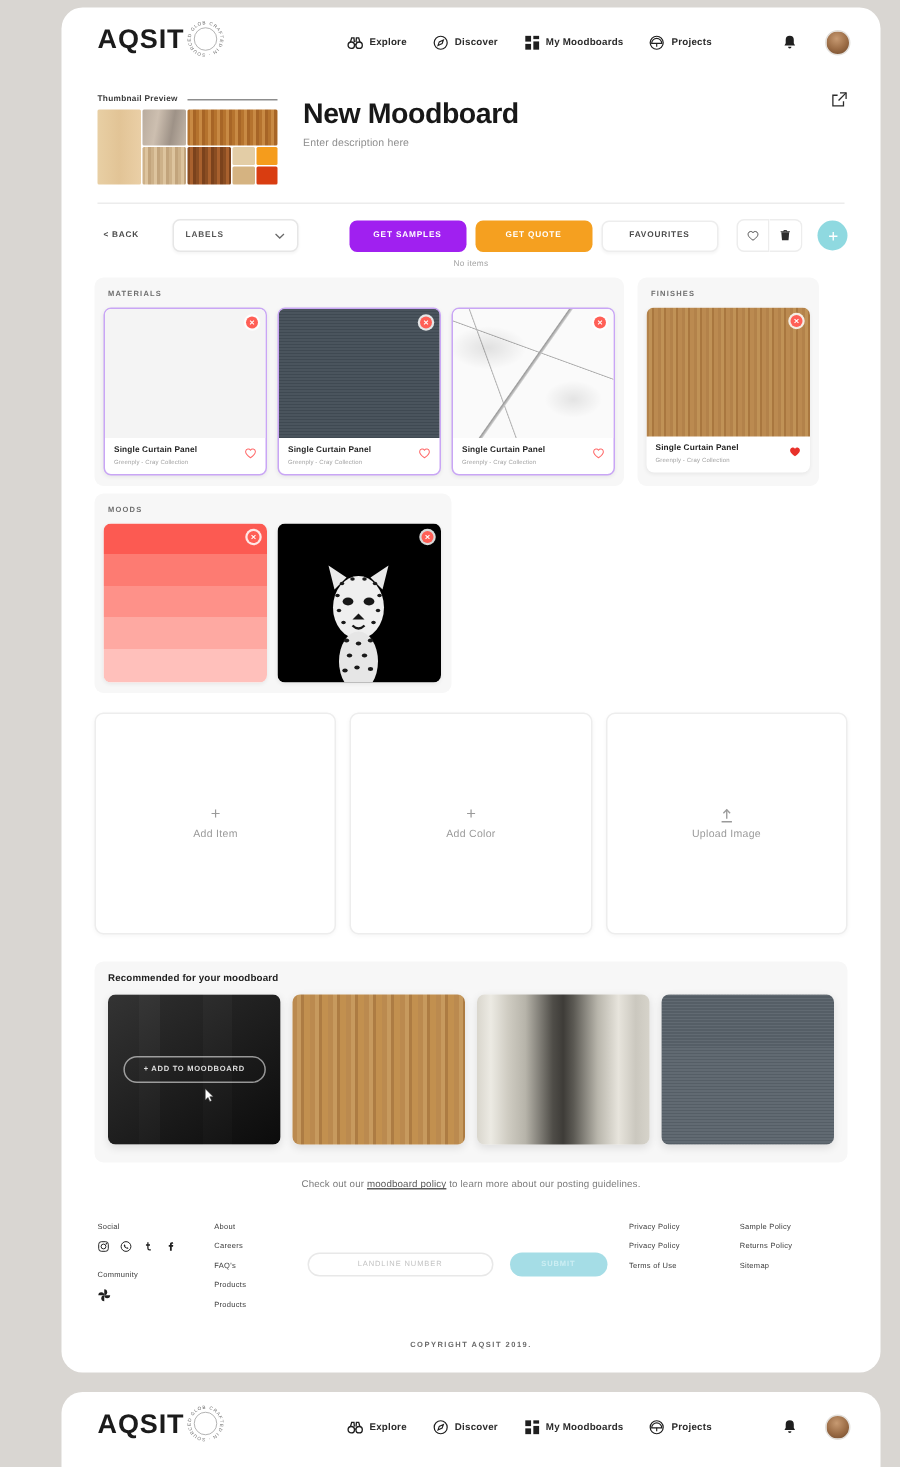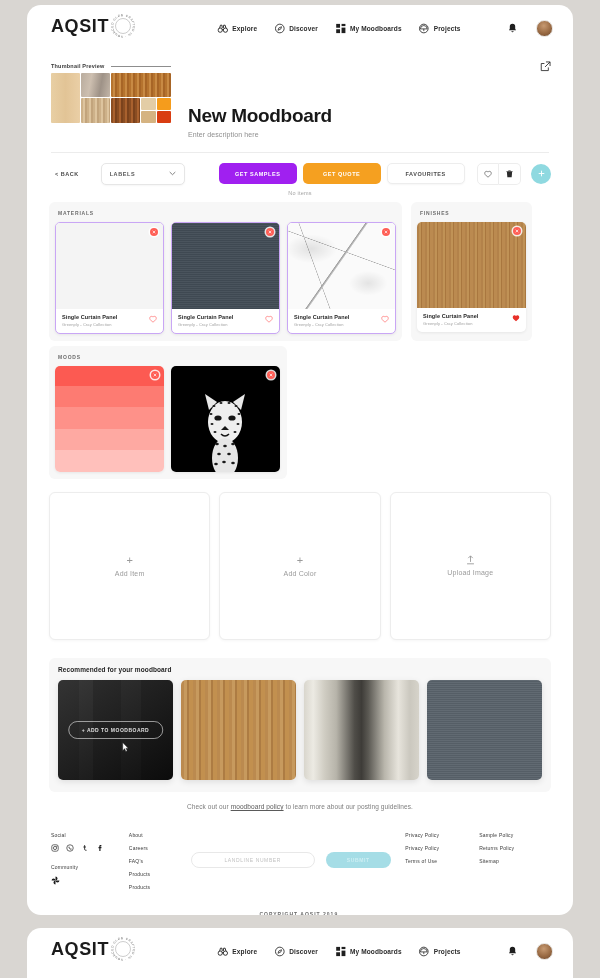--- a/index.html
+++ b/index.html
@@ -8,21 +8,21 @@
     background: #d9d6d2;
     font-family: "Liberation Sans", sans-serif;
     overflow: hidden;
   }
   .page {
     position: relative; width: 600px; height: 978px;
     background: #d9d6d2;
   }
   
   .shell {
-    position: absolute; left: 27px; width: 546px;
+    position: absolute; left: 41px; width: 546px;
     background: #ffffff;
     border-radius: 14px;
     overflow: hidden;
   }
   .shell-main { top: 5px; height: 910px; }
   .shell-bottom { top: 928px; height: 62px; border-radius: 14px 14px 0 0; }
 
   
   .hdr {
     height: 46px; display: flex; align-items: center;
@@ -88,21 +88,21 @@
         background: repeating-linear-gradient(90deg,#b5732e 0 2px,#c88a44 2px 4px,#a76526 4px 6px); }
   .t4 { grid-column: 2; grid-row: 2 / span 2;
         background: repeating-linear-gradient(90deg,#cdb189 0 2px,#ddc49e 2px 4px,#c2a47c 4px 6px); }
   .t5 { grid-column: 3; grid-row: 2 / span 2;
         background: repeating-linear-gradient(90deg,#8a4d22 0 2px,#a9612e 2px 4px,#7b421c 4px 6px); }
   .t6 { grid-column: 4; grid-row: 2; background: #e3cda6; }
   .t7 { grid-column: 5; grid-row: 2; background: #f59c1c; }
   .t8 { grid-column: 4; grid-row: 3; background: #d5b381; }
   .t9 { grid-column: 5; grid-row: 3; background: #d93d11; }
 
-  .title-text { padding-top: 4px; margin-top: 39px; }
+  .title-text { padding-top: 4px; }
   .mb-title {
     font-size: 19px; font-weight: 700; color: #181818;
     letter-spacing: -.3px; line-height: 1.1;
   }
   .mb-desc {
     margin-top: 4px; font-size: 7px; color: #8e8e8e; letter-spacing: .1px;
   }
   .share-icon {
     position: absolute; right: 22px; top: 10px;
     width: 11px; height: 11px; cursor: pointer;

